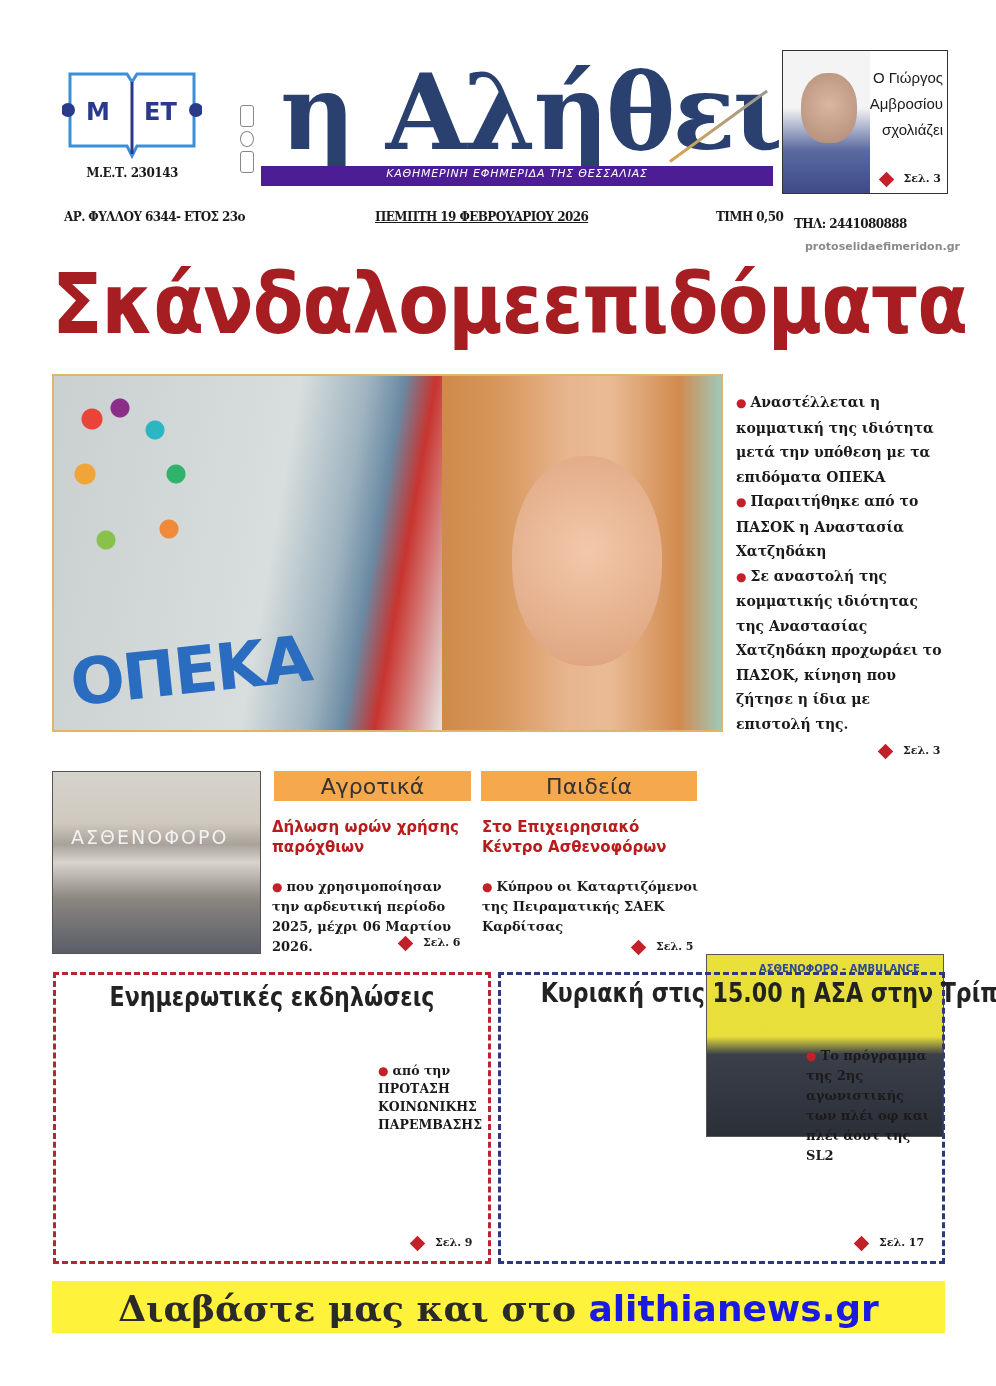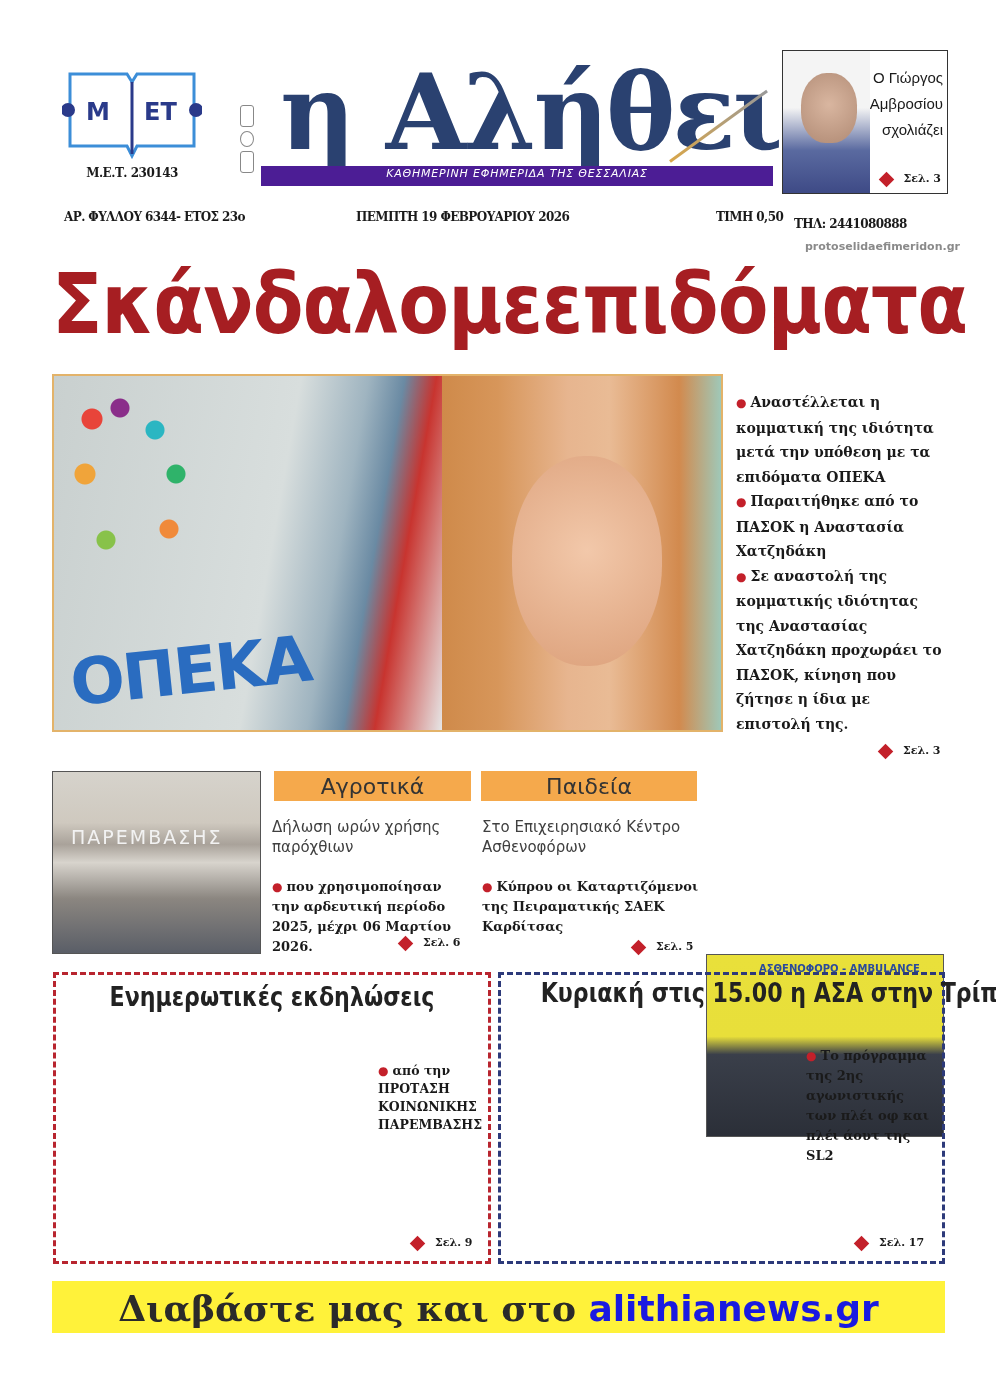--- a/index.html
+++ b/index.html
@@ -54,21 +54,21 @@
   .photo-box { border: 1px solid #555; overflow: hidden; position: relative; }
   .dimarxeio { left: 52px; top: 771px; width: 209px; height: 183px; background: linear-gradient(180deg,#d6d3cc 0%,#cfc9bf 28%,#a9a29a 40%,#d8d4cd 50%,#8b8680 70%,#5a5e67 100%); }
   .dimarxeio .sign { position: absolute; left: 18px; top: 54px; font-family: "DejaVu Sans", sans-serif; font-size: 19px; color: #f2f2f2; letter-spacing: 2px; }
   .ambulance { left: 706px; top: 771px; width: 238px; height: 183px; background: linear-gradient(180deg,#e9e03a 0%,#e8df3a 45%,#3a3f4a 55%,#2b2f38 100%); }
   .ambulance .sign { position: absolute; left: 52px; top: 8px; font-family: "DejaVu Sans", sans-serif; font-size: 10px; color: #2b4b9a; font-weight: bold; white-space: nowrap; }
 
   .section-tab { height: 30px; background: #f5a94c; font-family: "DejaVu Sans", sans-serif; font-size: 22px; text-align: center; line-height: 32px; color: #333; font-weight: normal; }
   .tab-agrotika { left: 274px; top: 771px; width: 197px; }
   .tab-paideia { left: 481px; top: 771px; width: 216px; }
   .mid-story { font-family: "DejaVu Sans", sans-serif; }
-  .mid-story .h { font-weight: normal; font-size: 15px; line-height: 20px; color: #404040; }
+  .mid-story .h { font-weight: bold; font-size: 15px; line-height: 20px; color: #b91c1c; }
   .mid-story .b { font-family: "DejaVu Serif", serif; font-weight: bold; font-size: 13px; line-height: 20px; margin-top: 20px; }
   .story-agro { left: 272px; top: 817px; width: 200px; }
   .story-paideia { left: 482px; top: 817px; width: 218px; }
   .ref-agro { left: 400px; top: 936px; }
   .ref-paideia { left: 633px; top: 940px; }
 
   
   .box-red { left: 53px; top: 972px; width: 438px; height: 292px; border: 3px dashed #b8252f; }
   .box-blue { left: 498px; top: 972px; width: 447px; height: 292px; border: 3px dashed #2d3a7a; }
   .box-title { position: absolute; left: 0; width: 100%; text-align: center; font-family: "DejaVu Sans", sans-serif; font-weight: bold; font-size: 27px; color: #222; transform: scaleX(0.82); transform-origin: center; white-space: nowrap; }
@@ -114,21 +114,21 @@
     <div>Ο Γιώργος</div>
     <div>Αμβροσίου</div>
     <div>σχολιάζει</div>
   </div>
   <div class="ref abs" style="right:6px;bottom:8px;">
     <span class="diamond"></span><span>Σελ. 3</span>
   </div>
 </div>
 
 <div class="abs dateline" style="left:64px;">ΑΡ. ΦΥΛΛΟΥ 6344- ΕΤΟΣ 23ο</div>
-<div class="abs dateline" style="left:356px;">ΠΕΜΠΤΗ 19 ΦΕΒΡΟΥΑΡΙΟΥ 2026</div>
+<div class="abs dateline" style="left:375px;text-decoration:underline;">ΠΕΜΠΤΗ 19 ΦΕΒΡΟΥΑΡΙΟΥ 2026</div>
 <div class="abs dateline" style="left:716px;">ΤΙΜΗ 0,50</div>
 <div class="abs dateline" style="left:794px;margin-top:7px;">ΤΗΛ: 2441080888</div>
 <div class="abs watermark">protoselidaefimeridon.gr</div>
 
 <div class="abs headline">
   <span>Σκάνδαλο</span>
   <span>με</span>
   <span>επιδόματα</span>
 </div>
 
@@ -145,21 +145,21 @@
 <div class="abs lead-text">
   <p><span class="bullet">●</span><span>Αναστέλλεται η κομματική της ιδιότητα μετά την υπόθεση με τα επιδόματα ΟΠΕΚΑ</span></p>
   <p><span class="bullet">●</span><span>Παραιτήθηκε από το ΠΑΣΟΚ η Αναστασία Χατζηδάκη</span></p>
   <p><span class="bullet">●</span><span>Σε αναστολή της κομματικής ιδιότητας της Αναστασίας Χατζηδάκη προχωράει το ΠΑΣΟΚ, κίνηση που ζήτησε η ίδια με επιστολή της.</span></p>
 </div>
 <div class="abs ref lead-ref">
   <span class="diamond"></span><span>Σελ. 3</span>
 </div>
 
 <div class="abs photo-box dimarxeio">
-  <div class="sign">ΠΑΡΕΜΒΑΣΗΣ</div>
+  <div class="sign">ΑΣΘΕΝΟΦΟΡΟ</div>
 </div>
 
 <div class="abs section-tab tab-agrotika">Αγροτικά</div>
 <div class="abs mid-story story-agro">
   <div class="h">Δήλωση ωρών χρήσης παρόχθιων</div>
   <div class="b"><span class="bullet">●</span><span>που χρησιμοποίησαν την αρδευτική περίοδο 2025, μέχρι 06 Μαρτίου 2026.</span></div>
 </div>
 <div class="abs ref ref-agro">
   <span class="diamond"></span><span>Σελ. 6</span>
 </div>

